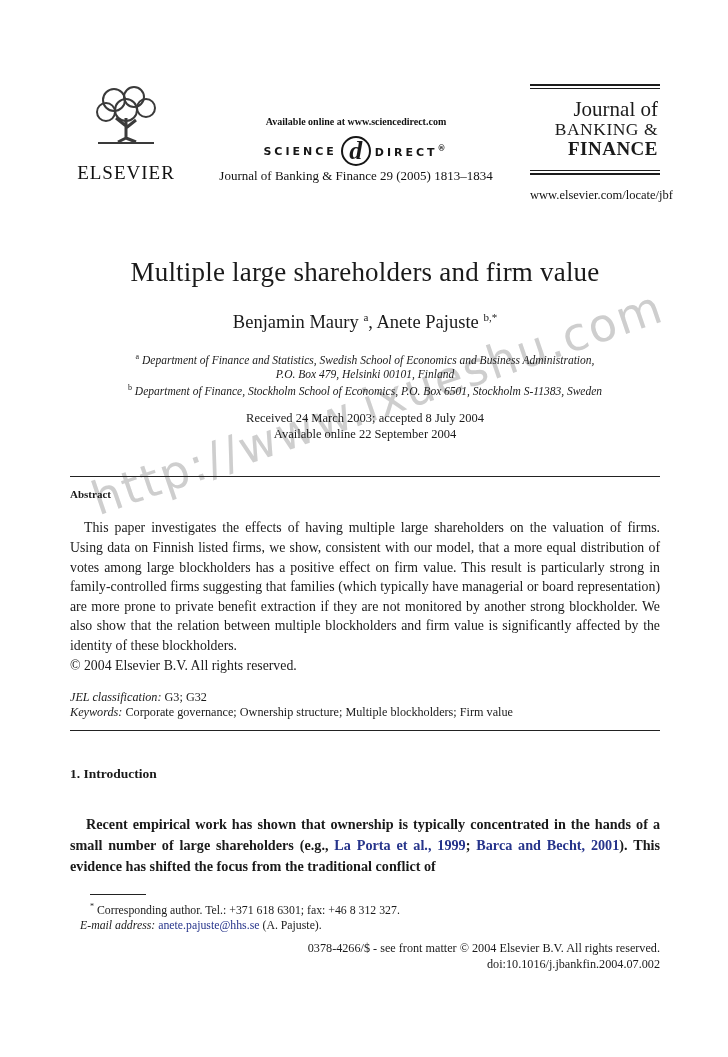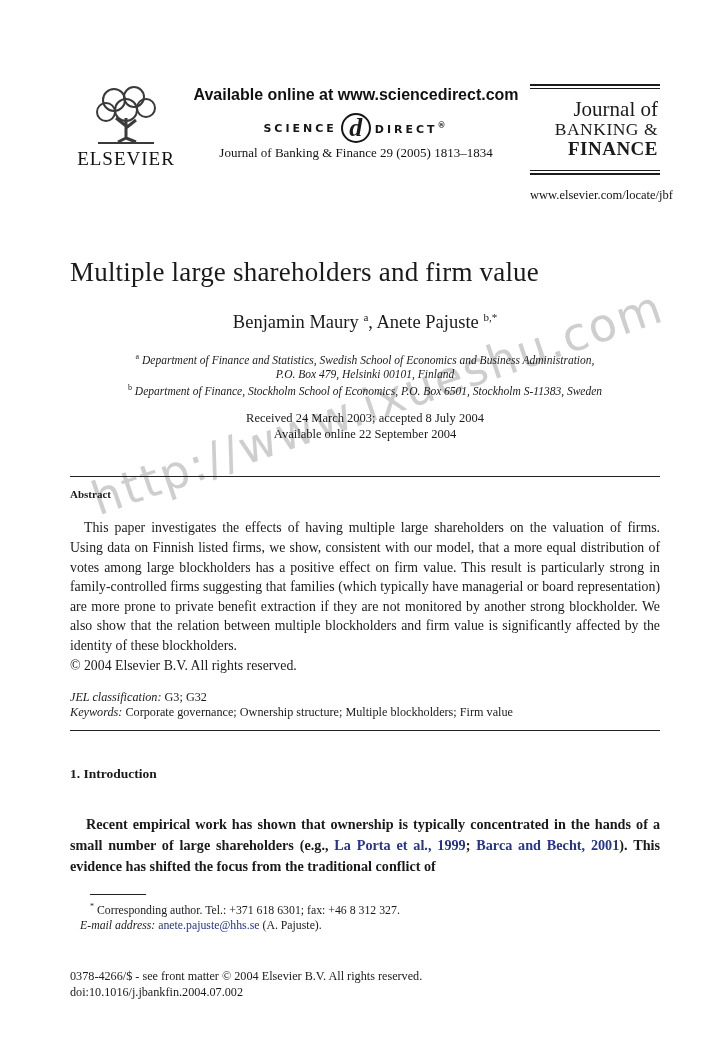--- a/index.html
+++ b/index.html
@@ -17,24 +17,24 @@
     font-family:"DejaVu Sans", sans-serif; font-size:46px; letter-spacing:2px;
     color:#c6c6c6; opacity:0.85; white-space:nowrap;
     transform:rotate(-19deg); transform-origin:0 100%;
     pointer-events:none;
   }
 
   
   .header { display:flex; align-items:flex-start; }
   .elsevier-col { width:112px; text-align:center; }
   .elsevier-tree { display:block; margin:0 auto; }
-  .elsevier-word { font-size:19px; letter-spacing:1px; margin-top:2px; color:#111; }
+  .elsevier-word { font-size:19px; letter-spacing:1px; margin-top:16px; color:#111; }
 
   .center-col { flex:1; text-align:center; padding-top:2px; }
-  .avail-online { font-family:Liberation Sans, sans-serif; font-size:16px; font-weight:600; color:#111; }
+  .avail-online { font-family:Liberation Serif, serif; font-size:10px; font-weight:600; color:#111;margin-top:30px; }
   .sd-logo { margin-top:7px; display:flex; justify-content:center; align-items:center; height:34px; }
   .sd-word { font-family:"DejaVu Sans", sans-serif; font-weight:bold; font-size:11px; letter-spacing:3px; color:#161616; }
   .sd-d {
     width:30px; height:30px; border:2px solid #161616; border-radius:50%;
     display:inline-flex; align-items:center; justify-content:center;
     font-family:"Liberation Serif", serif; font-style:italic; font-size:26px; font-weight:bold;
     margin:0 4px; line-height:1;
   }
   .sd-reg { font-size:8px; vertical-align:super; }
   .journal-cite { font-size:13px; color:#111; }
@@ -43,21 +43,21 @@
   .mast-box { text-align:right; padding:5px 2px 6px 0; }
   .mast-rule-thick { border-top:2.5px solid #1c1c1c; }
   .mast-rule-thin  { border-top:1px solid #1c1c1c; margin-top:1.5px; }
   .mast-line1 { font-size:21px; margin-top:4px; line-height:1.05; }
   .mast-line2 { font-size:17.5px; letter-spacing:0.5px; line-height:1.12; }
   .mast-line3 { font-size:19px; letter-spacing:0.5px; line-height:1.05;font-weight:bold; }
   .mast-bottom { margin-top:5px; }
   .locate-url { text-align:right; font-size:12.5px; margin-top:13px; color:#111; }
 
   
-  .title { text-align:left; font-size:27px; font-weight:normal; margin-top:54px; letter-spacing:0.2px; }
+  .title { text-align:center; font-size:27px; font-weight:normal; margin-top:54px; letter-spacing:0.2px; }
   .authors { text-align:center; font-size:18.5px; margin-top:23px; }
   .authors sup { font-size:11px; }
   .affils { text-align:center; font-style:italic; font-size:11.5px; line-height:14px; margin-top:17px; }
   .affils sup { font-size:8px; font-style:normal; }
   .dates { text-align:center; font-size:12.5px; line-height:15.5px; margin-top:14px; }
 
   
   .rule { border:none; border-top:1.2px solid #222; margin-top:34px; }
   .abs-head { font-size:11px; font-weight:bold; margin-top:11px; }
   .abs-body { font-size:13.8px; line-height:19.6px; text-align:justify; margin-top:18px; }
@@ -74,21 +74,21 @@
   a.cite, a.mail { color:#26348b; text-decoration:none; cursor:pointer; }
 
   
   .fn-rule { width:56px; border:none; border-top:1.2px solid #222; margin:17px 0 4px 20px; }
   .fn { font-size:11.8px; line-height:15px; }
   .fn .fn-line1 { text-indent:20px; }
   .fn .fn-line2 { text-indent:10px; }
   .fn sup { font-size:8px; }
   .fn .em { font-style:italic; }
 
-  .bottom { font-size:12.2px; line-height:15.5px; margin-top:36px; }
+  .bottom { font-size:12.2px; line-height:15.5px; margin-top:8px;text-align:right; }
 </style>
 </head>
 <body>
 
 <div class="page">
 
   <div class="watermark">http://www.ixueshu.com</div>
 
   <div class="content">
 

